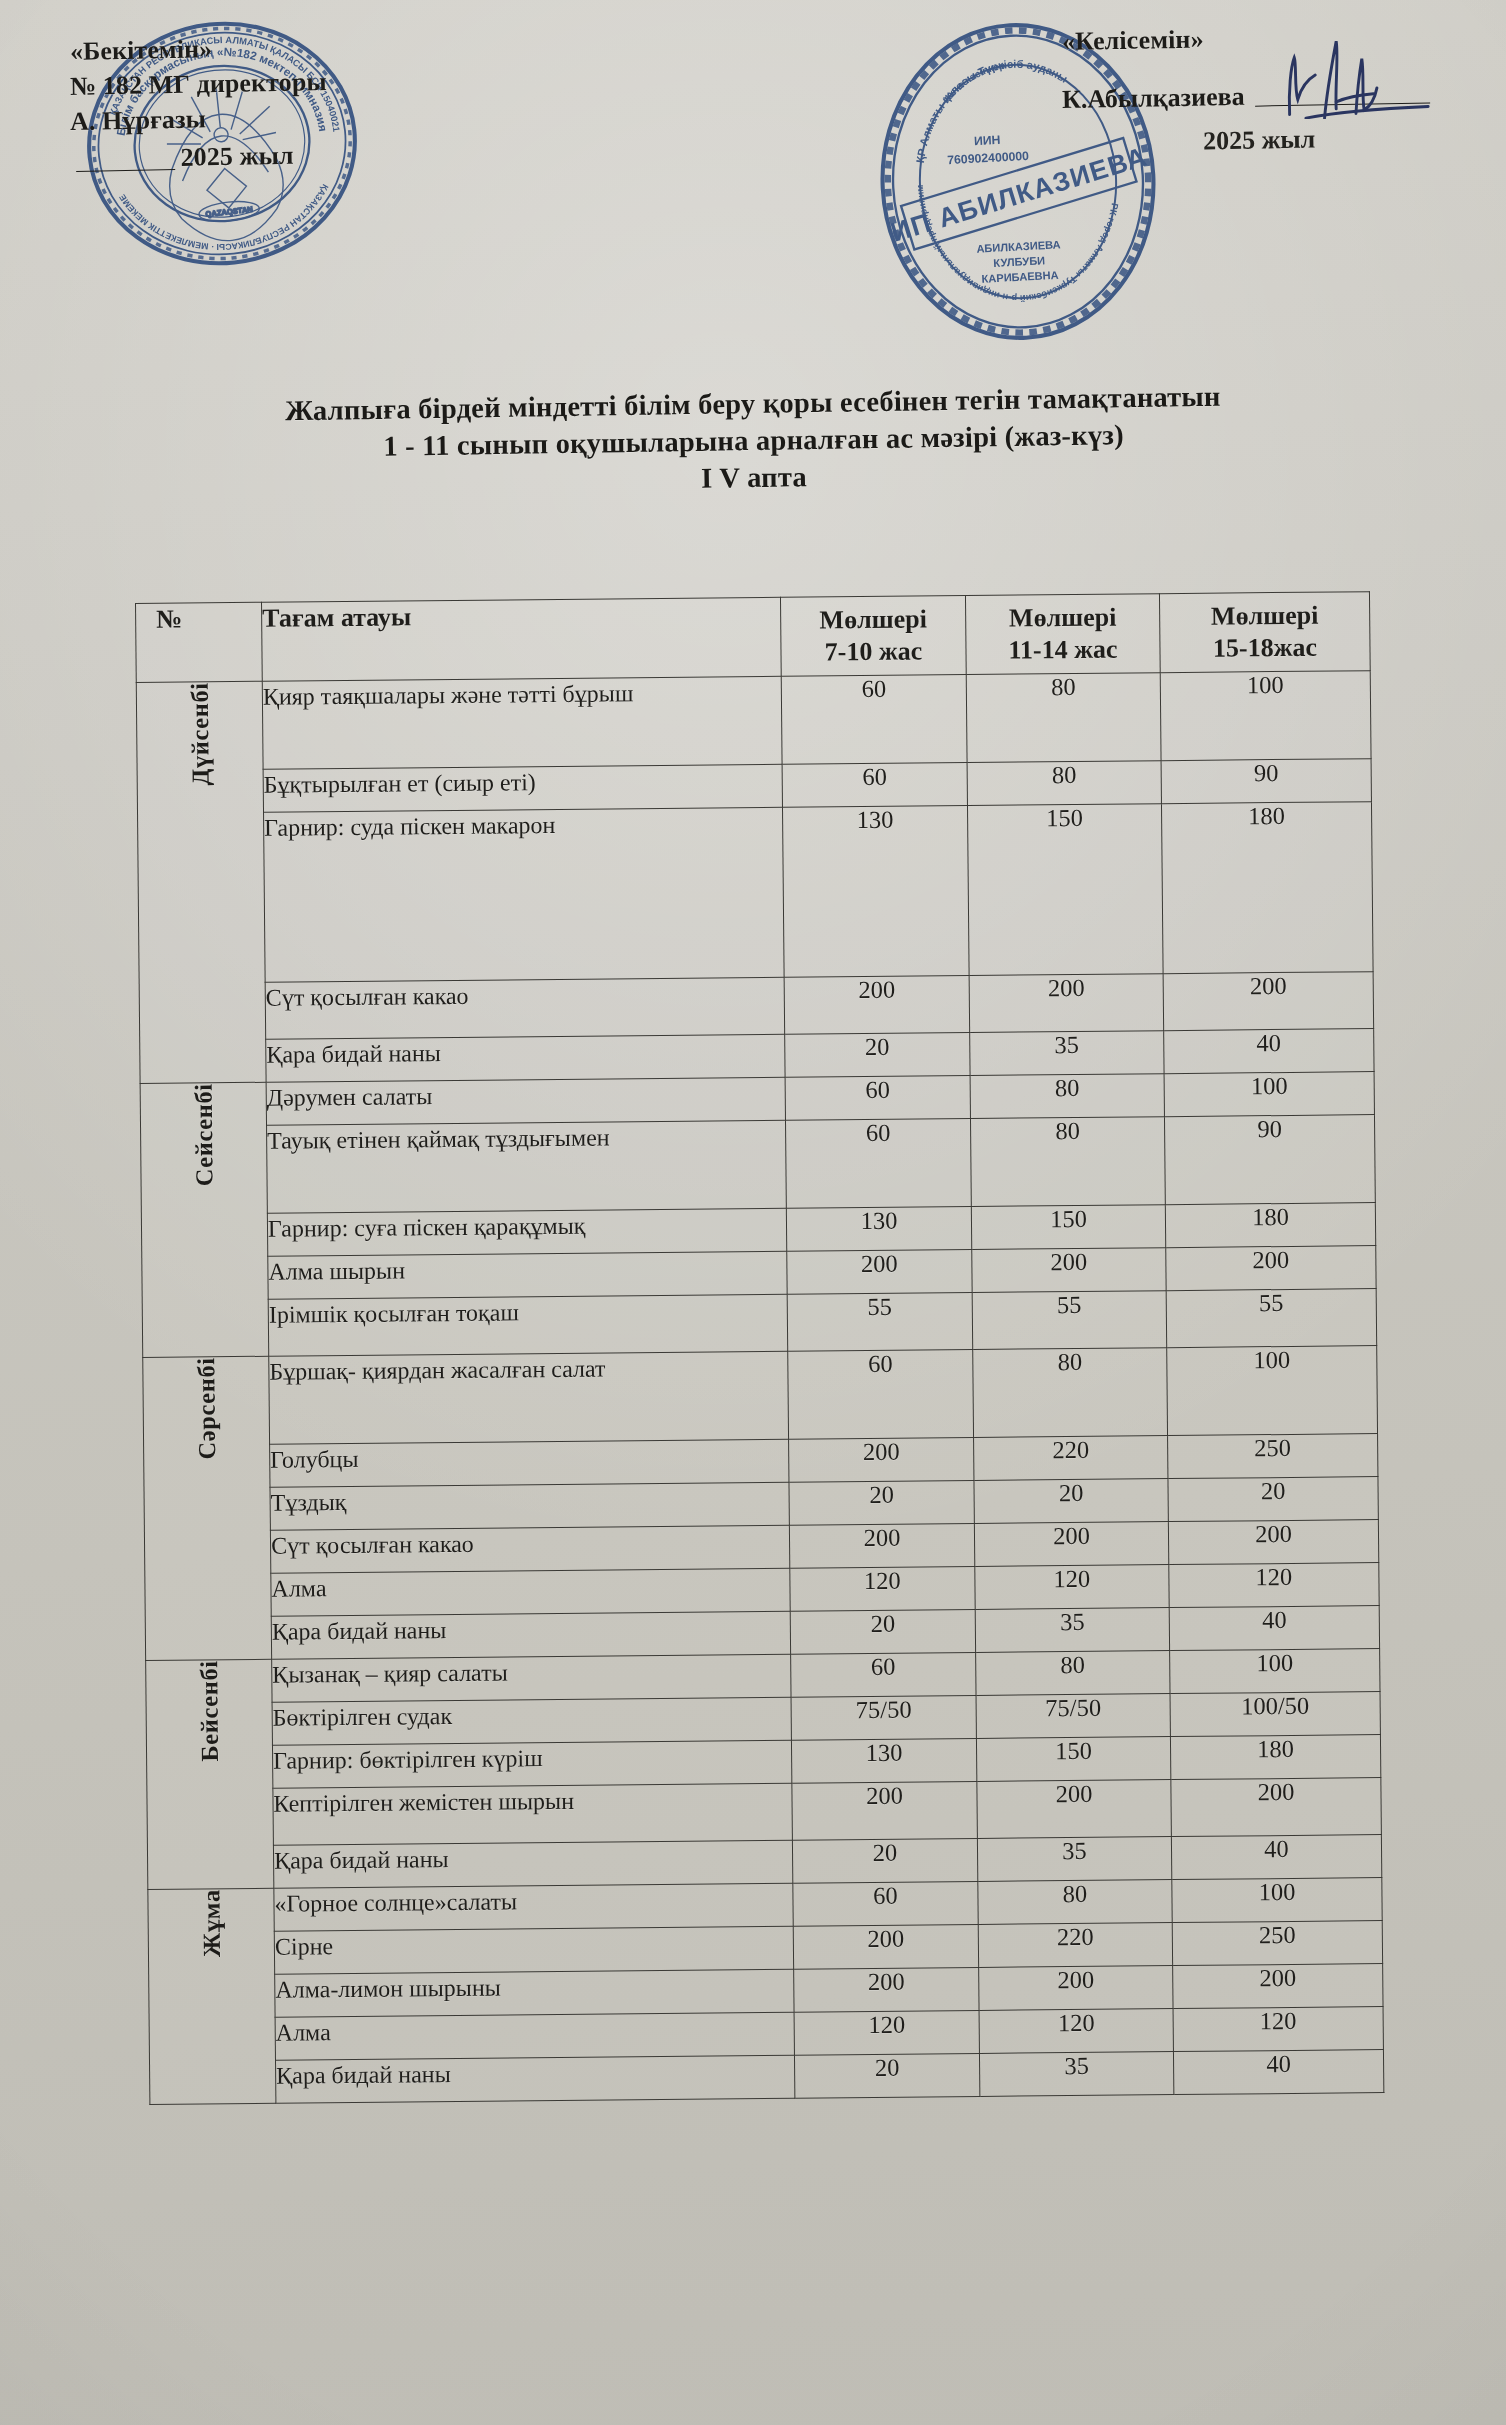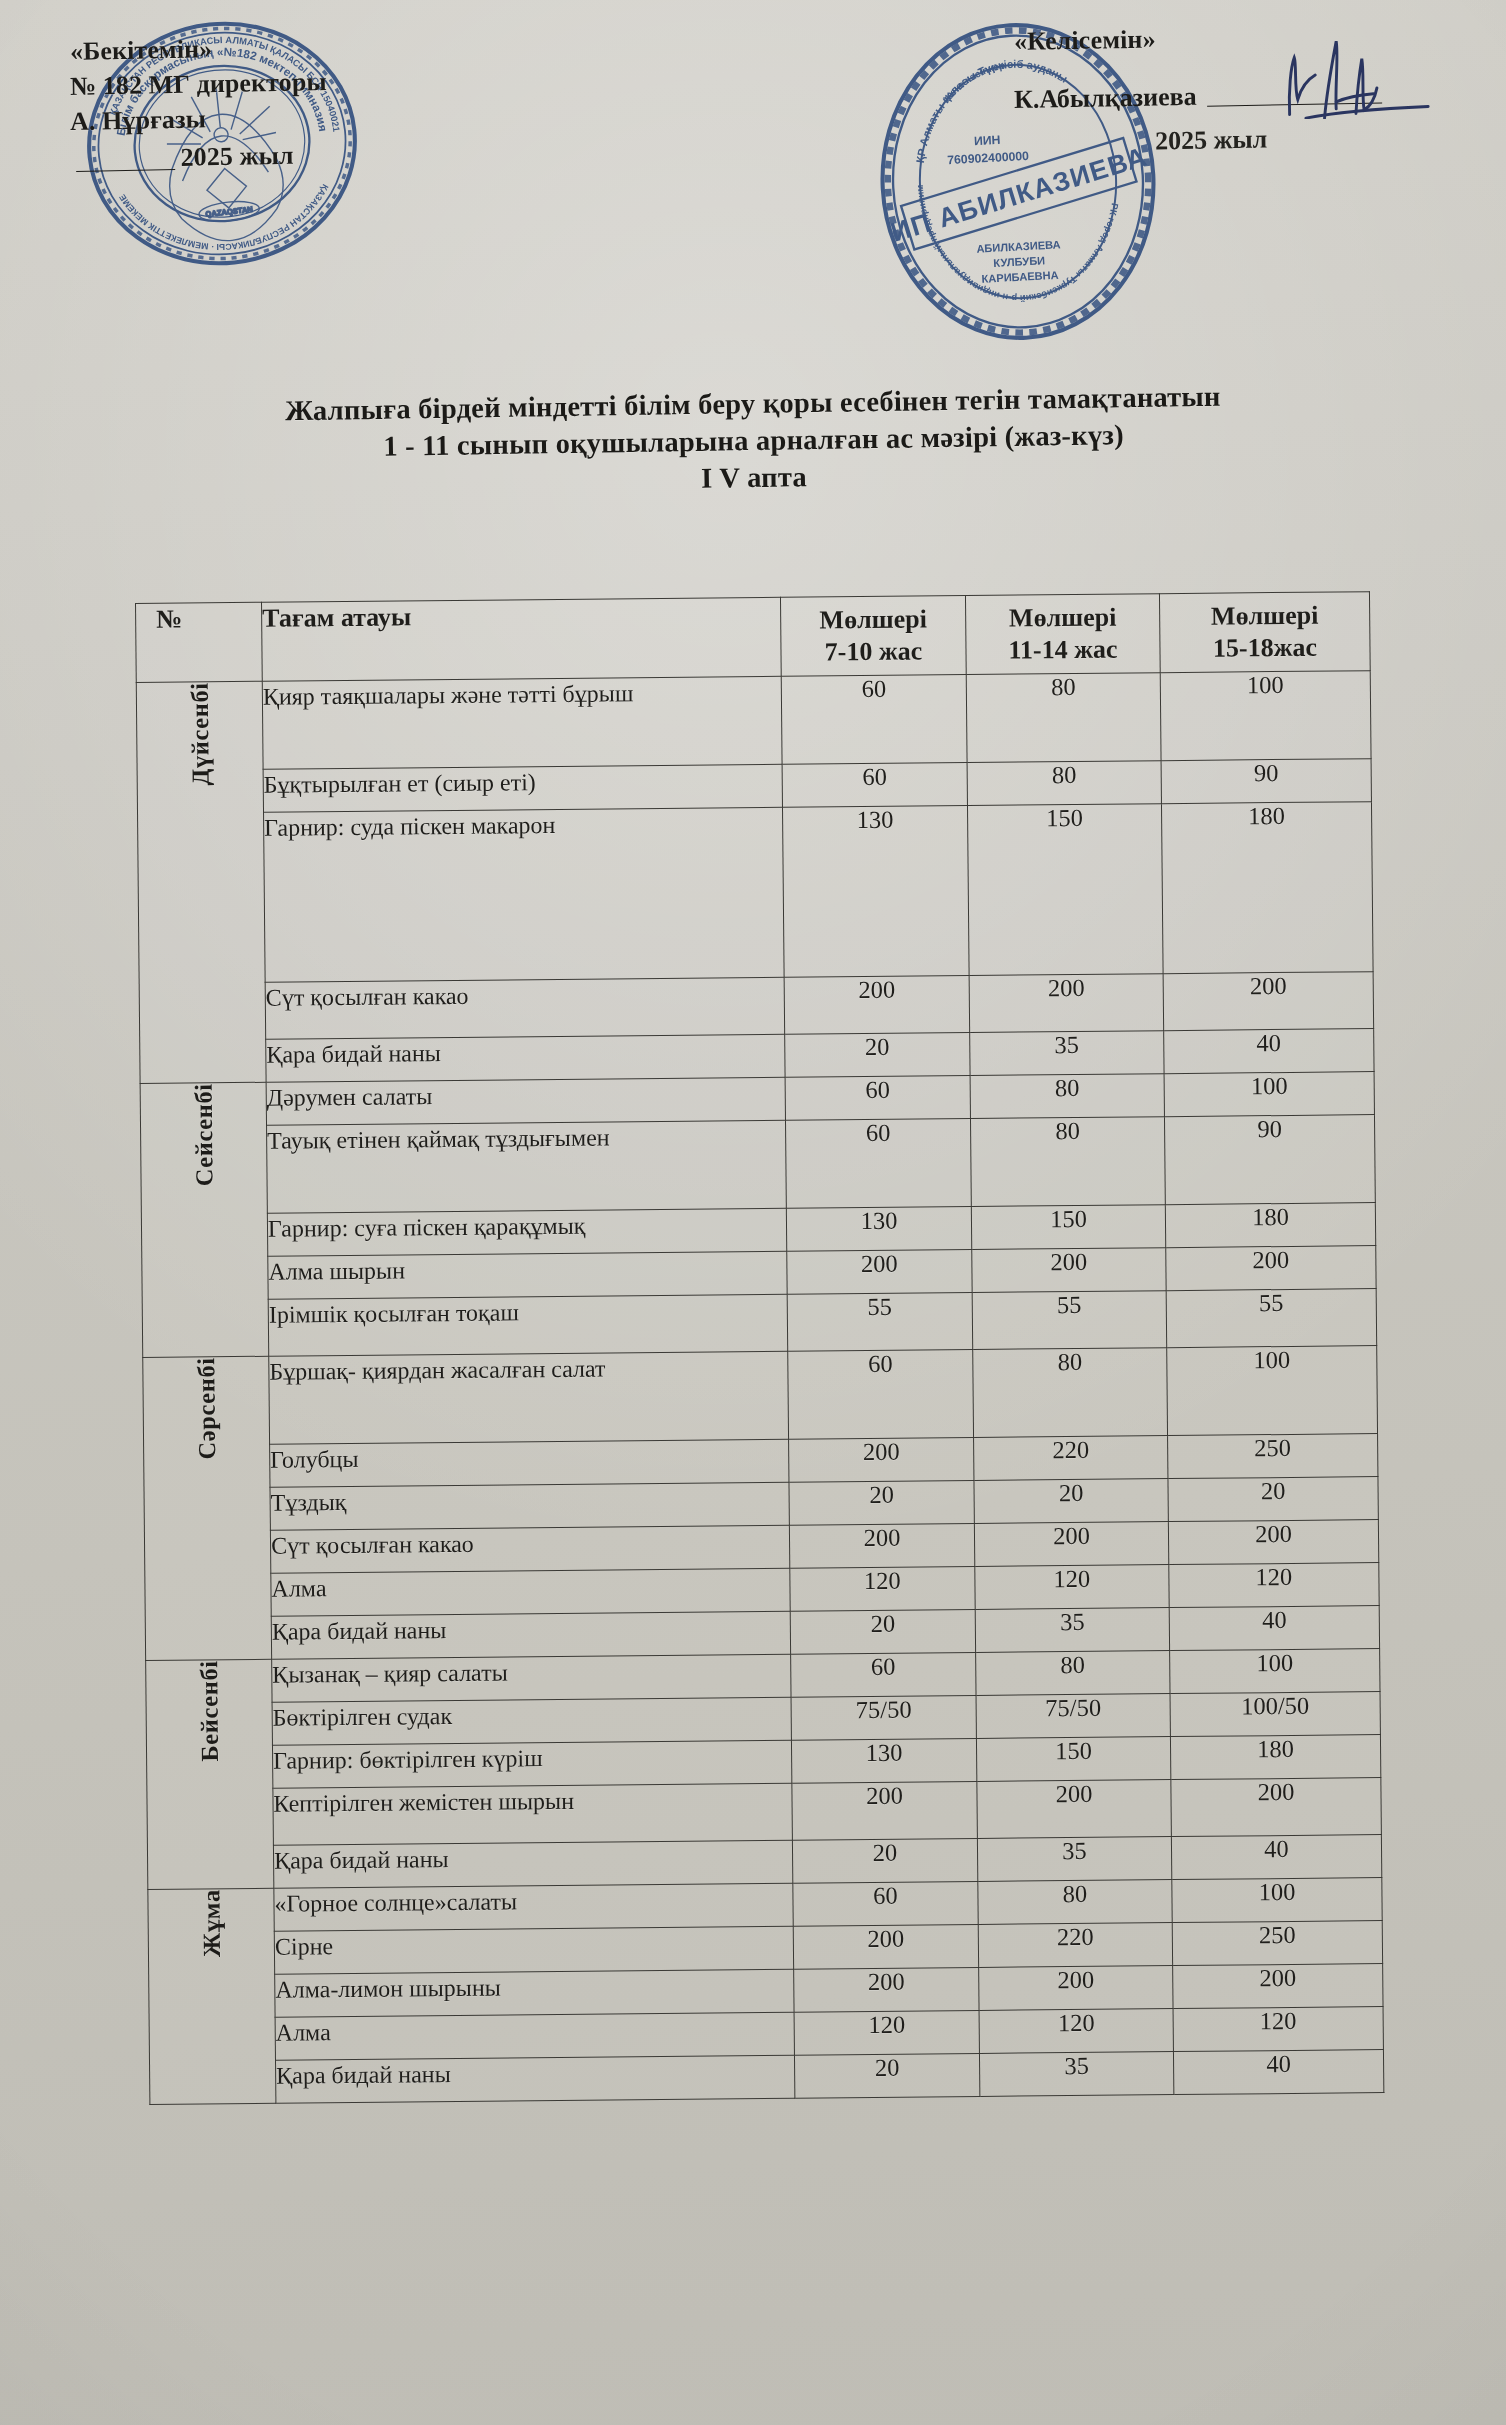--- a/index.html
+++ b/index.html
@@ -22,21 +22,21 @@
   }
   .vignette{
     position:absolute;inset:0;
     background:radial-gradient(130% 105% at 50% 45%, rgba(0,0,0,0) 55%, rgba(0,0,0,0.11) 100%);
     pointer-events:none;
   }
 
   
   .sig{position:absolute;z-index:6;}
   .sig-left{left:70px;top:35px;width:478px;}
-  .sig-right{left:910px;top:24.5px;width:525px;}
+  .sig-right{left:958px;top:24.5px;width:525px;}
   .sig-line{
     font-weight:bold;font-size:26px;line-height:1.34;
     letter-spacing:0.1px;color:#1d1c19;white-space:nowrap;
     text-shadow:0 0.6px 0 rgba(255,255,255,.34);
   }
   .sig-left .sig-line{transform:rotate(-1.1deg);transform-origin:left center;}
   .sig-right .sig-line{transform:rotate(-1.0deg);transform-origin:left center;}
   .sig-rule{
     display:inline-block;border-bottom:1.7px solid #1d1c19;
     width:122px;margin:0 5.8px -3.5px 5.8px;vertical-align:baseline;

